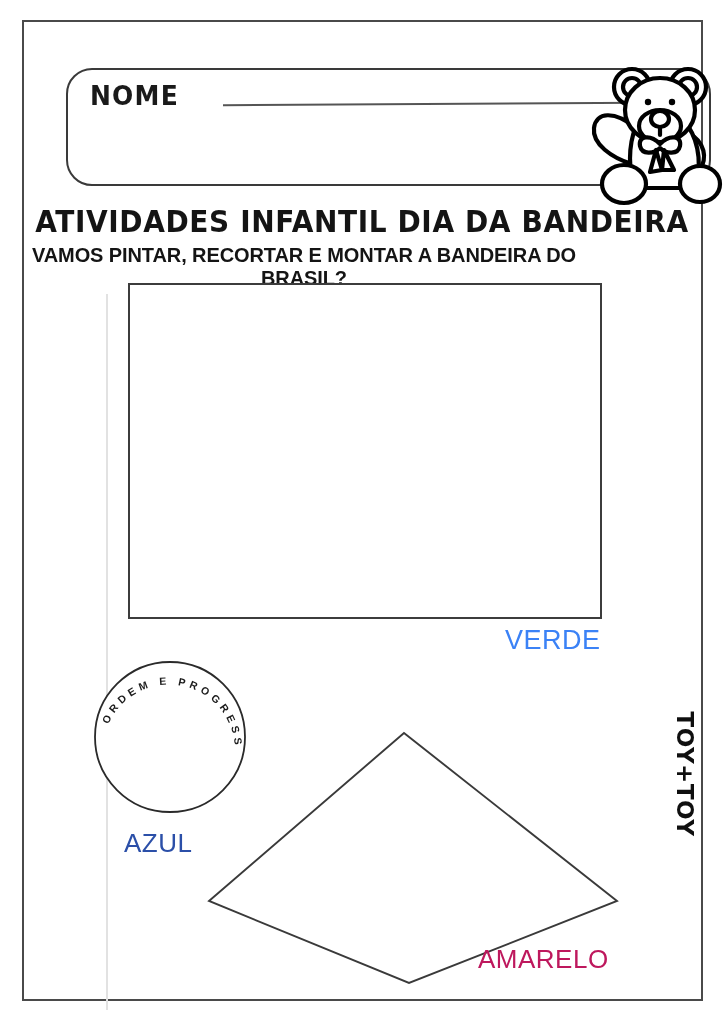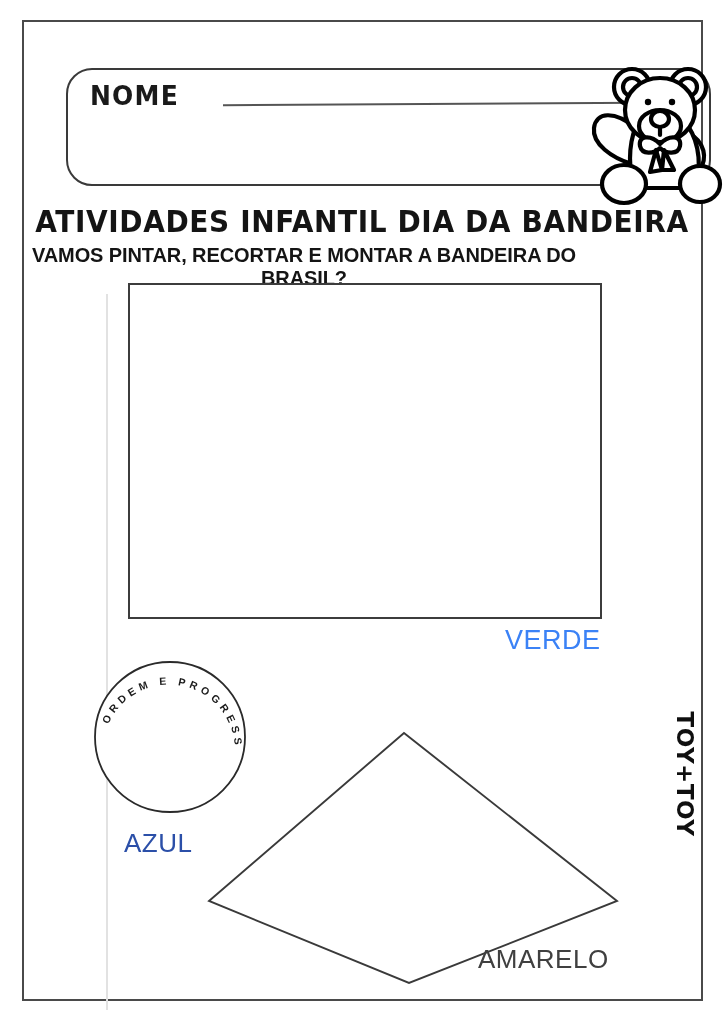--- a/index.html
+++ b/index.html
@@ -164,21 +164,21 @@
     left: 200px;
     top: 726px;
     width: 424px;
     height: 264px;
   }
   #label-amarelo {
     position: absolute;
     left: 478px;
     top: 944px;
     font-size: 26px;
-    color: #404040;
+    color: #be185d;
     letter-spacing: 0.5px;
   }
 
   
   #brand {
     position: absolute;
     left: 668px;
     top: 706px;
     width: 34px;
     height: 136px;

